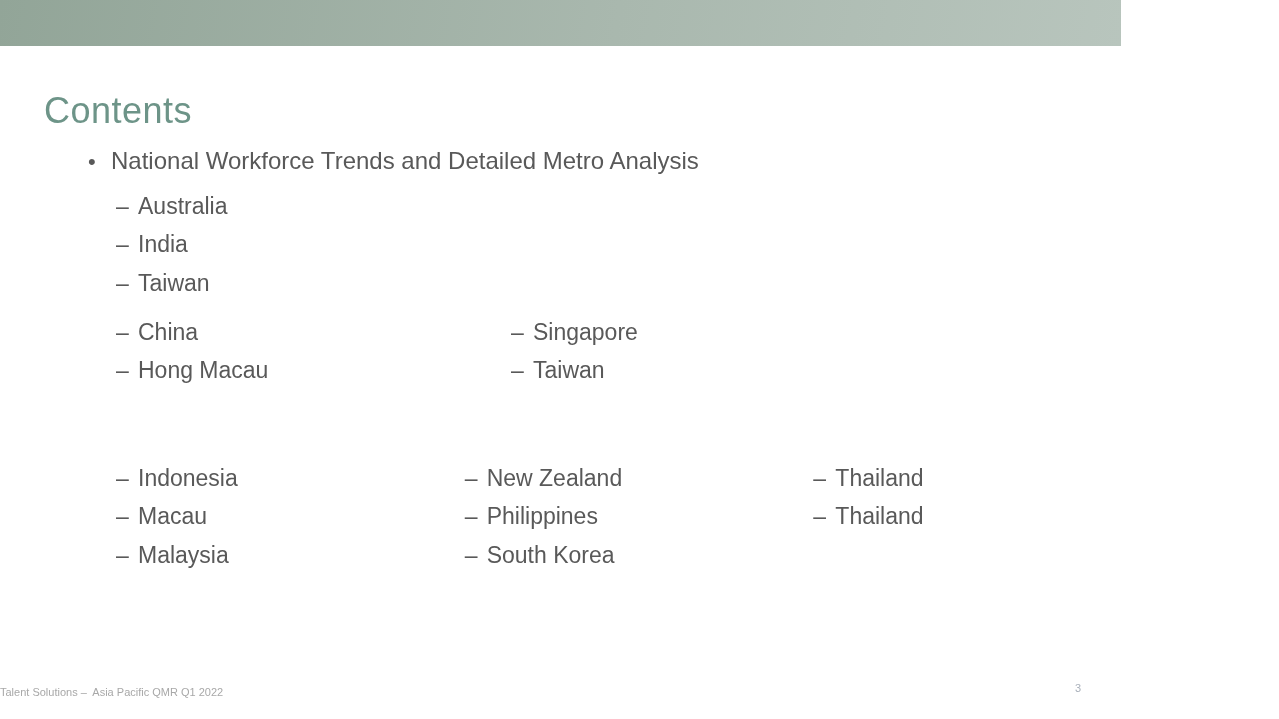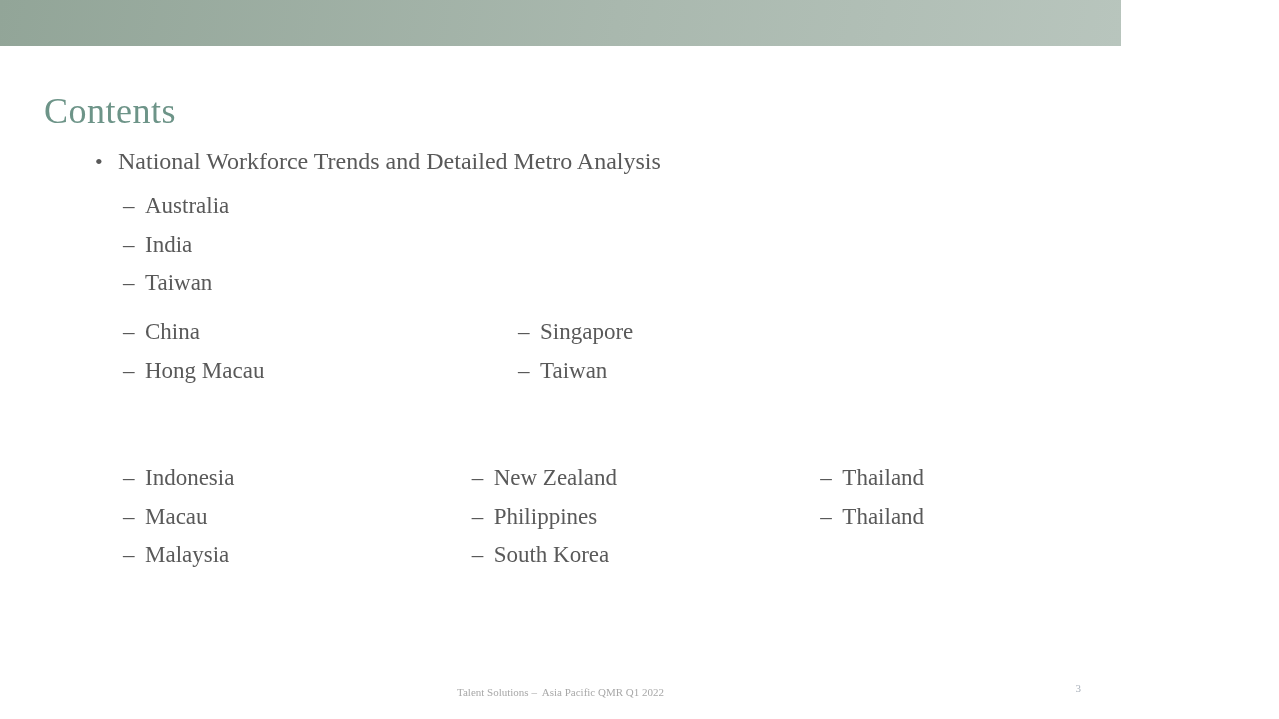--- a/index.html
+++ b/index.html
@@ -7,21 +7,20 @@
     padding: 0;
     background: #ffffff;
     font-family: "Liberation Sans", sans-serif;
   }
   .slide {
     position: relative;
     width: 1121px;
     height: 719px;
     background: #ffffff;
     overflow: hidden;
-    font-family: Liberation Serif, serif;
   }
   .top-bar {
     position: absolute;
     top: 0;
     left: 0;
     width: 100%;
     height: 46px;
     background: linear-gradient(100deg, #92a598 0%, #a9b8ae 55%, #b8c5bd 100%);
   }
   .title {
@@ -29,21 +28,21 @@
     top: 90px;
     left: 44px;
     margin: 0;
     font-size: 36px;
     font-weight: 400;
     color: #6d9488;
     letter-spacing: 0.5px;
   }
   .toc-section {
     position: absolute;
-    left: 12px;
+    left: 5px;
     width: 100%;
     padding-left: 36px;
   }
   .sec1 { top: 146px; }
   .sec2 { top: 313px; }
   .sec3 { top: 459px; }
   .heading {
     padding-left: 47px;
     font-size: 24px;
     line-height: 30px;
@@ -74,21 +73,20 @@
   }
   .dash {
     display: inline-block;
     width: 22px;
   }
   .footer-text {
     position: absolute;
     left: 0;
     width: 100%;
     top: 686px;
-    text-align: center;
     font-size: 11px;
     color: #a8a8a8;
     white-space: pre;
   }
   .page-number {
     position: absolute;
     top: 682px;
     right: 40px;
     font-size: 11px;
     color: #a9b0ba;

